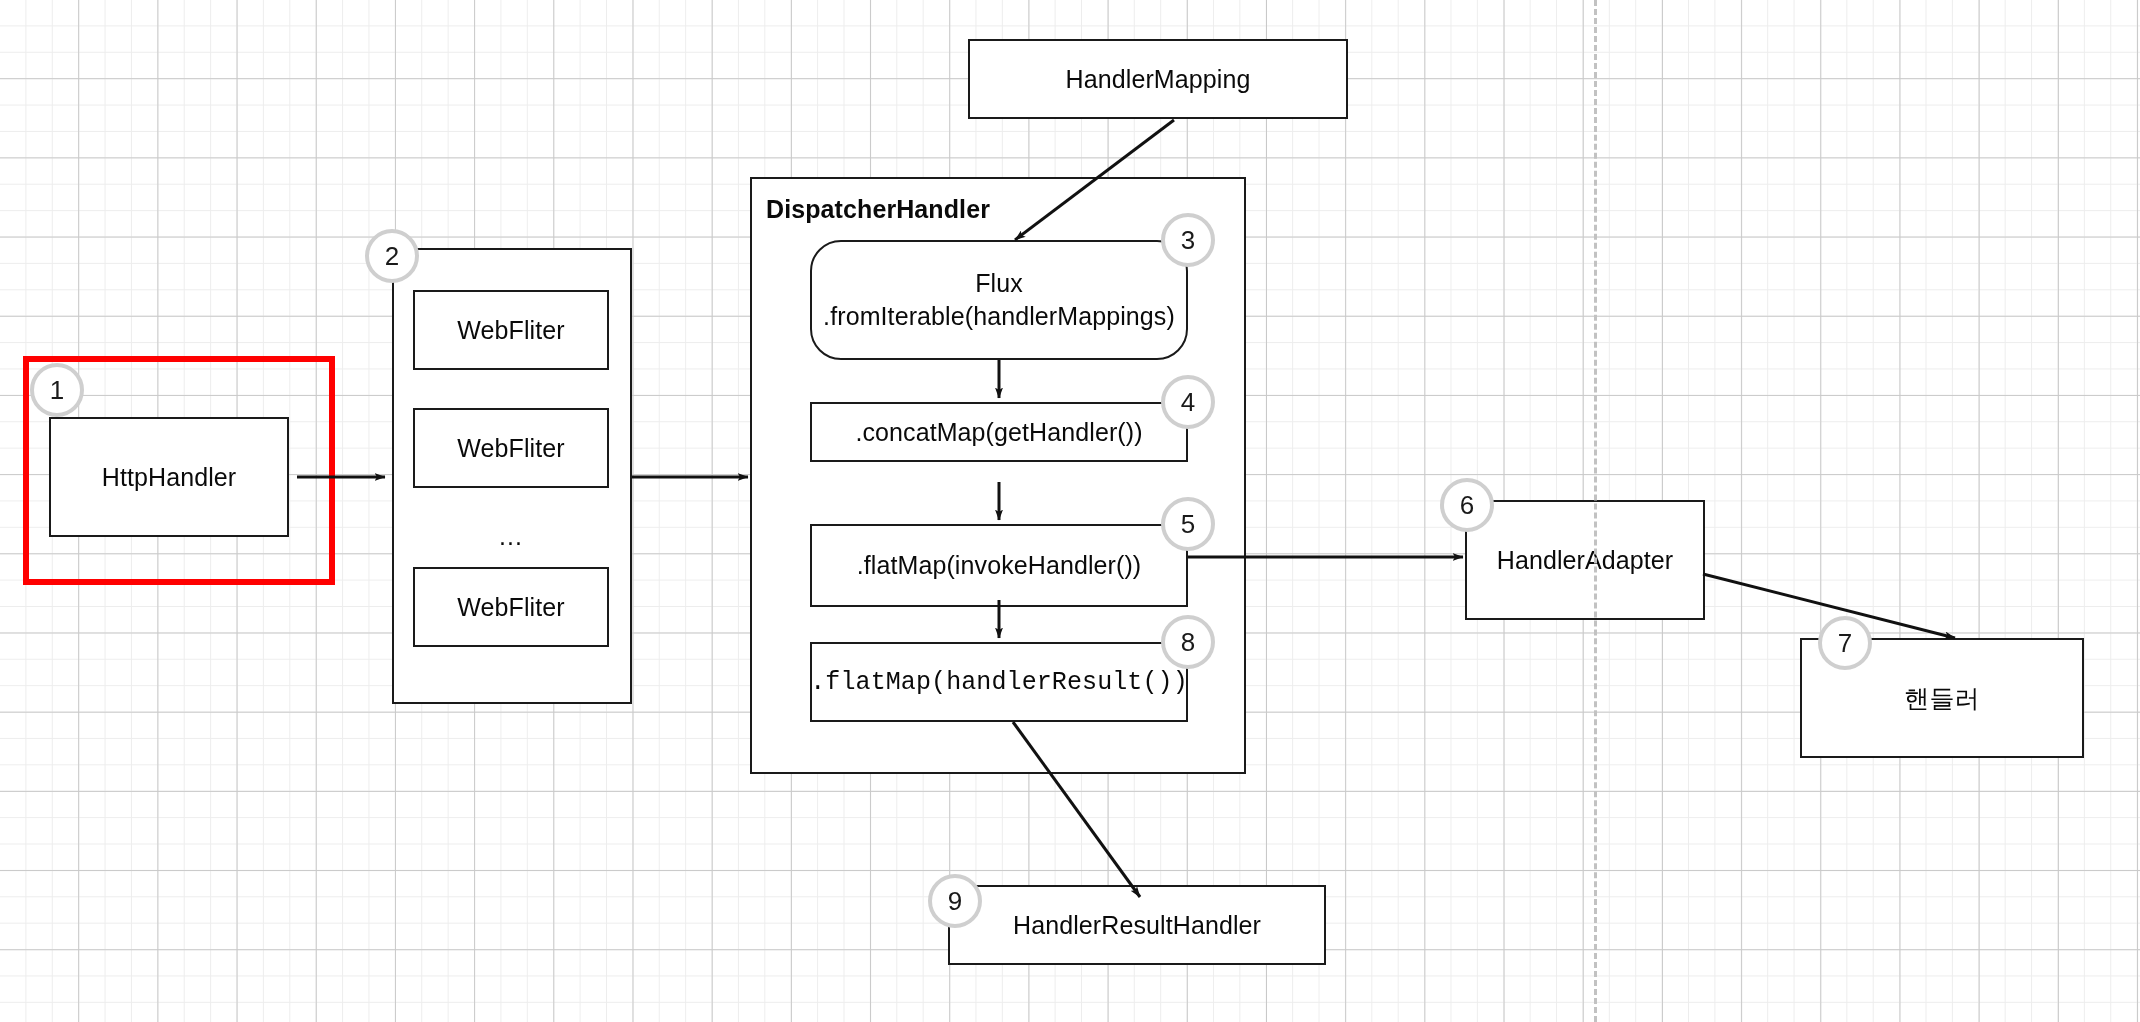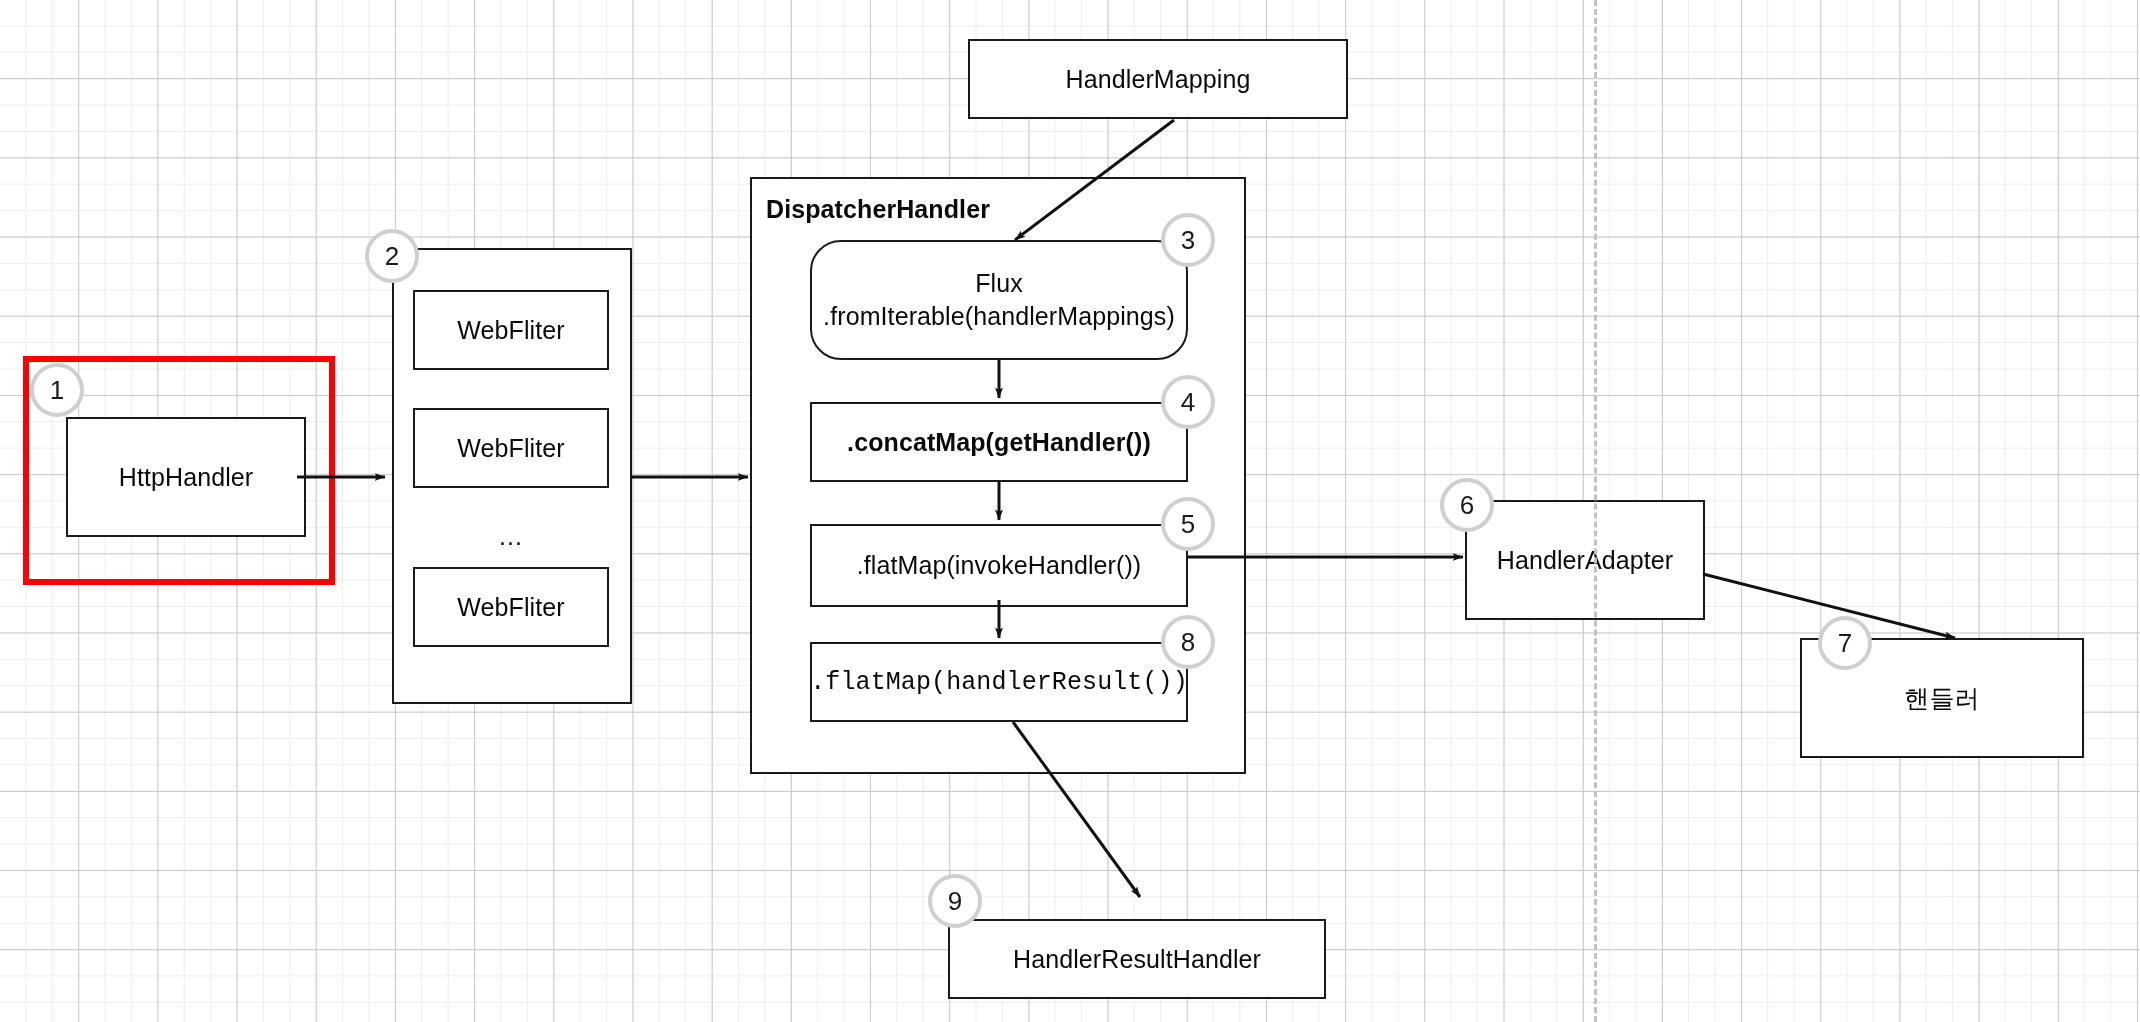--- a/index.html
+++ b/index.html
@@ -157,21 +157,21 @@
       <line x1="1703" y1="574" x2="1955" y2="638" stroke="#111111" stroke-width="3" marker-end="url(#arrowhead)"></line>
     </g>
 
     <g>
       <line x1="1013" y1="722" x2="1140" y2="897" stroke="#111111" stroke-width="3" marker-end="url(#arrowhead)"></line>
     </g>
   </svg>
 
   <div class="highlight-box" style="left:23px; top:356px; width:312px; height:229px;"></div>
 
-  <div class="node" style="left:66px; top:417px; width:240px; height:120px;">
+  <div class="node" style="left:49px; top:417px; width:240px; height:120px;">
     <span>HttpHandler</span>
   </div>
   <div class="badge" style="left:57px; top:390px; transform:translate(-50%,-50%); margin-left:0;">
     <span>1</span>
   </div>
 
   <div class="container-node" style="left:392px; top:248px; width:240px; height:456px;"></div>
 
   <div class="node" style="left:413px; top:290px; width:196px; height:80px;">
     <span>WebFliter</span>
@@ -199,21 +199,21 @@
   <div class="container-title" style="left:766px; top:195px;">DispatcherHandler</div>
 
   <div class="node" style="left:810px; top:240px; width:378px; height:120px;border-radius:31px;">
     <span>Flux
 .fromIterable(handlerMappings)</span>
   </div>
   <div class="badge" style="left:1188px; top:240px; transform:translate(-50%,-50%);">
     <span>3</span>
   </div>
 
-  <div class="node" style="left:810px; top:402px; width:378px; height:80px;font-weight:bold;">
+  <div class="node" style="left:810px; top:402px; width:378px; height:60px;">
     <span>.concatMap(getHandler())</span>
   </div>
   <div class="badge" style="left:1188px; top:402px; transform:translate(-50%,-50%);">
     <span>4</span>
   </div>
 
   <div class="node" style="left:810px; top:524px; width:378px; height:83px;">
     <span>.flatMap(invokeHandler())</span>
   </div>
   <div class="badge" style="left:1188px; top:524px; transform:translate(-50%,-50%);">
@@ -234,20 +234,20 @@
     <span>6</span>
   </div>
 
   <div class="node" style="left:1800px; top:638px; width:284px; height:120px;">
     <span>핸들러</span>
   </div>
   <div class="badge" style="left:1845px; top:643px; transform:translate(-50%,-50%);">
     <span>7</span>
   </div>
 
-  <div class="node" style="left:948px; top:919px; width:378px; height:80px;">
+  <div class="node" style="left:948px; top:885px; width:378px; height:80px;">
     <span>HandlerResultHandler</span>
   </div>
   <div class="badge" style="left:955px; top:901px; transform:translate(-50%,-50%);">
     <span>9</span>
   </div>
 
 </div>
 
 </body></html>

